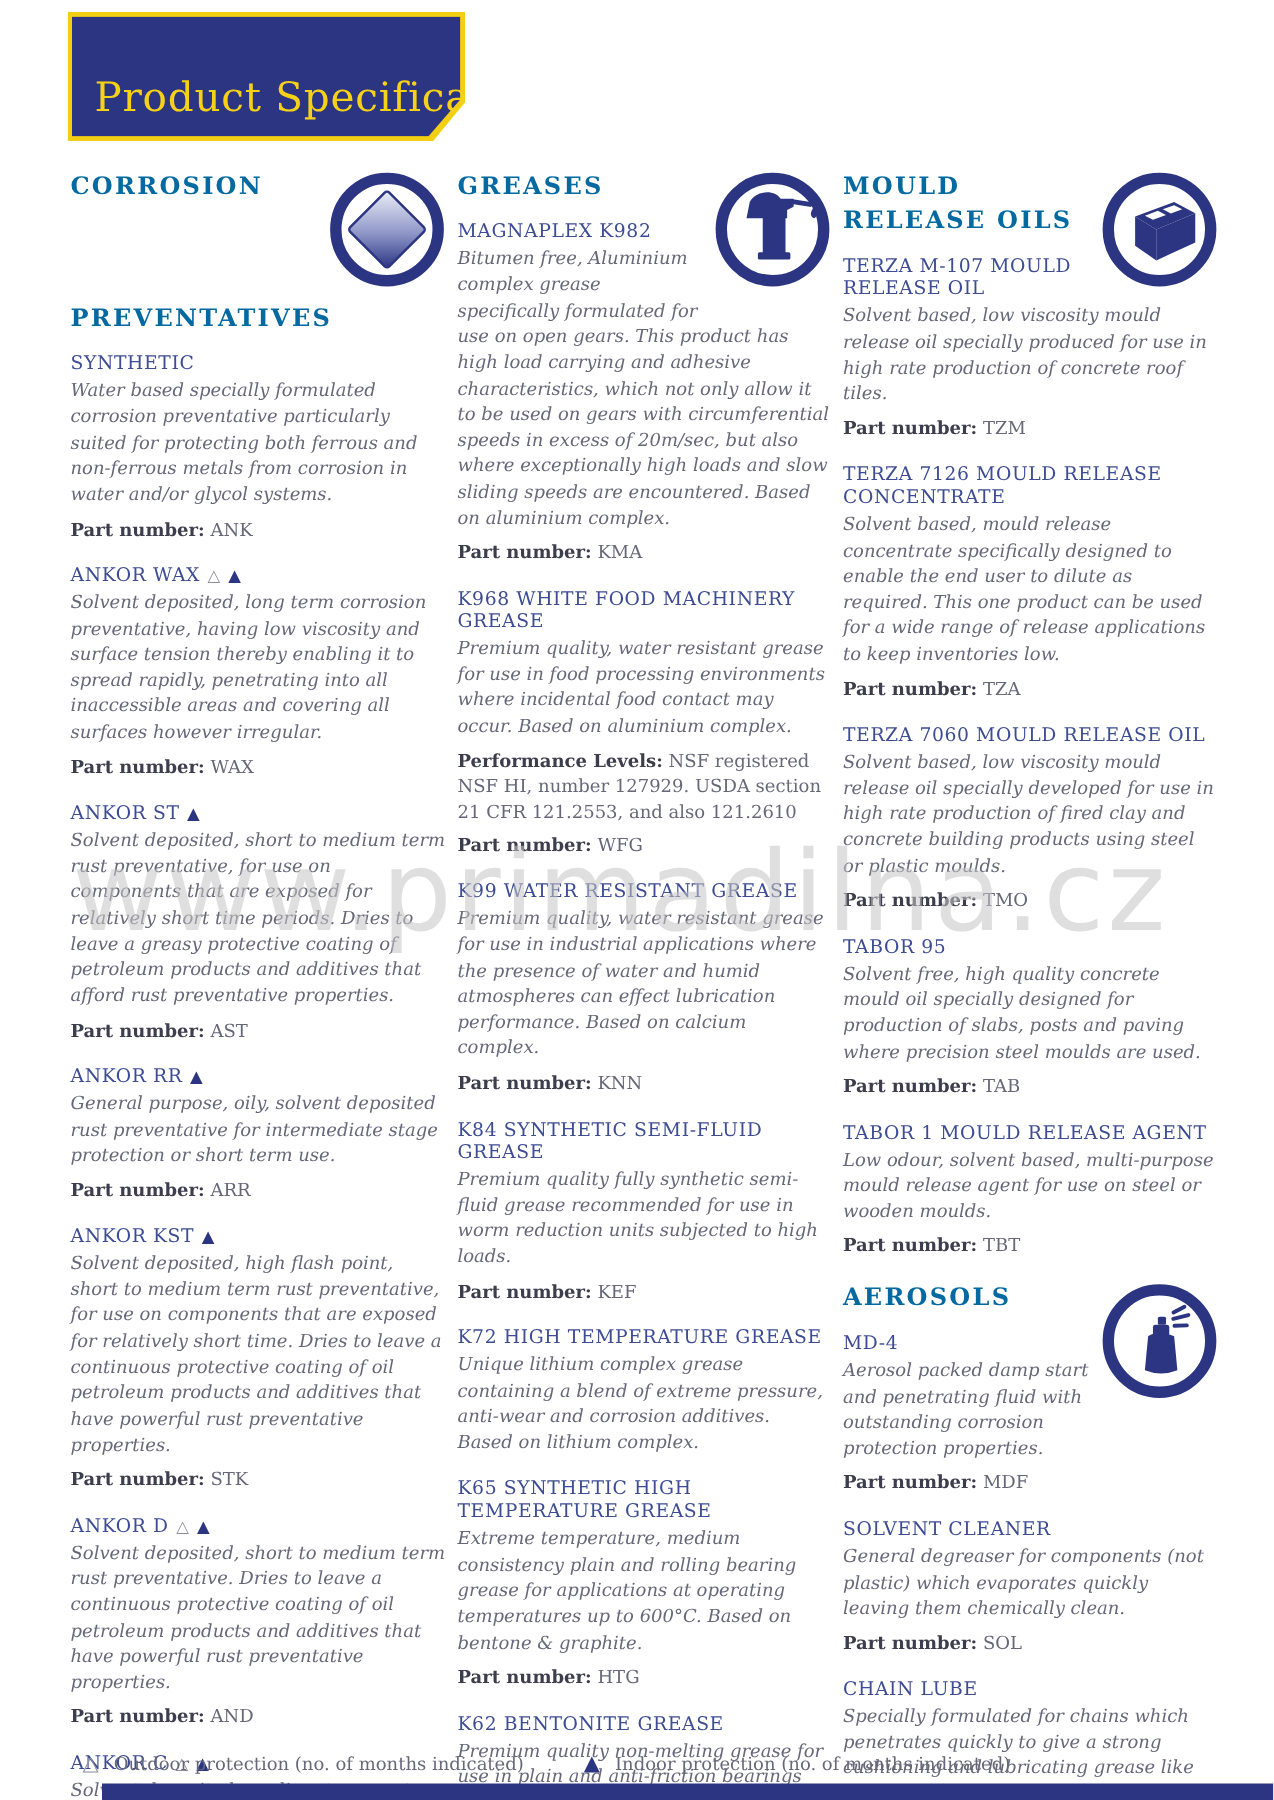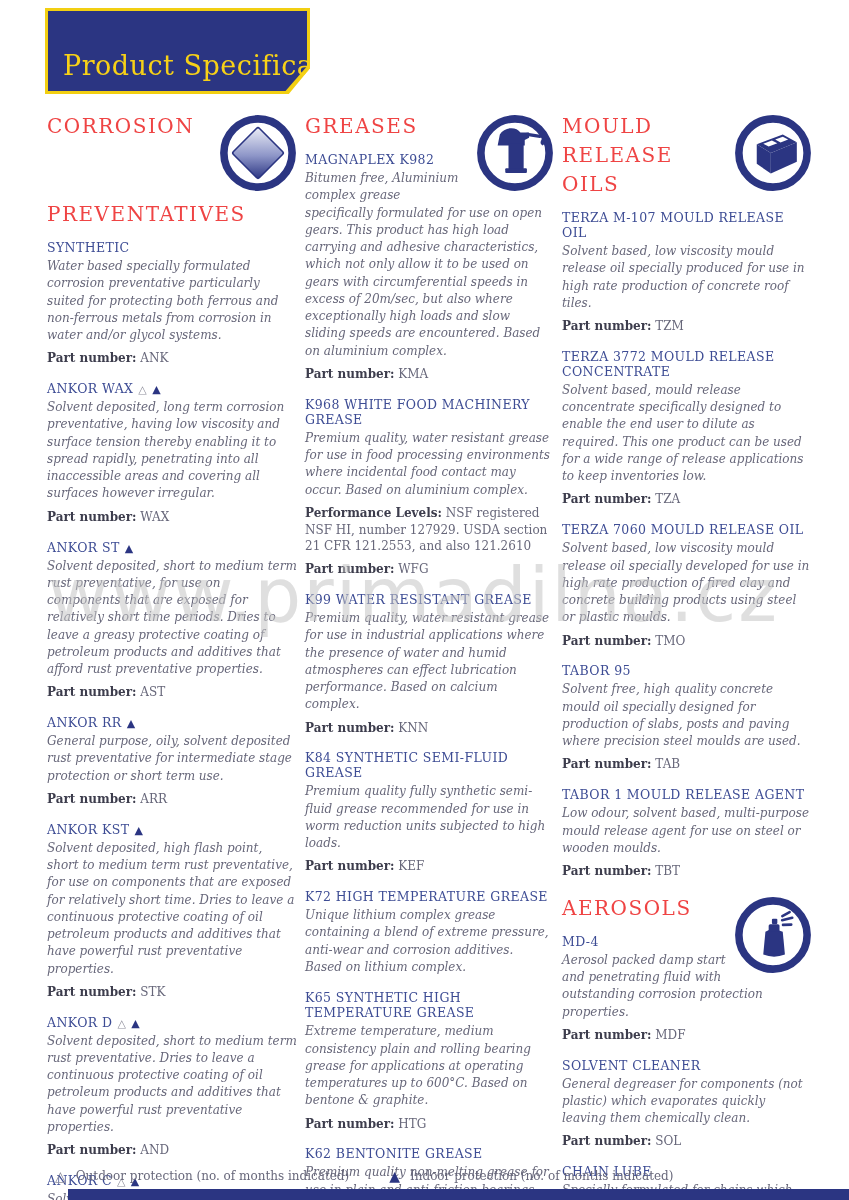--- a/index.html
+++ b/index.html
@@ -18,21 +18,21 @@
   .col{position:absolute;top:112px;}
   #col1{left:47px;width:250px;}
   #col2{left:305px;width:249px;}
   #col3{left:562px;width:250px;}
 
   .section{overflow:visible;}
   .section + .section{margin-top:8px;}
   .icon-wrap{float:right;width:78px;height:78px;margin:2px 0 8px 8px;}
   .icon-wrap svg{display:block;width:78px;height:78px;}
 
-  .sec-title{margin:0 0 11px 0;color:#ef4444;font-size:20px;font-weight:400;
+  .sec-title{margin:0 0 11px 0;color:#0369a1;font-size:16px;font-weight:700;
              letter-spacing:1.5px;line-height:1.45;}
   .tline{display:block;}
 
   .product{margin-bottom:14px;}
   .pname{margin:0 0 3px 0;color:#3d4c94;font-size:12.5px;font-weight:500;letter-spacing:0.4px;}
   .tri{margin-left:5px;font-size:11px;font-family:"DejaVu Sans",sans-serif;}
   .tri-out{color:#8f8f9c;}
   .tri-in{color:#2b3582;}
   .desc{margin:0;color:#67677a;font-size:12px;line-height:1.44;font-style:italic;}
   .part{margin:6px 0 0 0;color:#67677a;font-size:12px;line-height:1.4;}
@@ -187,21 +187,21 @@
         <h2 class="sec-title">
           <span class="tline">MOULD</span>
           <span class="tline">RELEASE OILS</span>
         </h2>
         <div class="product">
           <h3 class="pname"><span>TERZA M-107 MOULD RELEASE OIL</span></h3>
           <p class="desc">Solvent based, low viscosity mould release oil specially produced  for use in high rate production of concrete roof tiles.</p>
           <p class="part"><b>Part number:</b> <span>TZM</span></p>
         </div>
         <div class="product">
-          <h3 class="pname"><span>TERZA 3772 MOULD RELEASE CONCENTRATE</span></h3>
+          <h3 class="pname"><span>TERZA 7126 MOULD RELEASE CONCENTRATE</span></h3>
           <p class="desc">Solvent based, mould release concentrate specifically designed to enable the end user to dilute as required. This one product can be used for a wide range of release applications to keep inventories low.</p>
           <p class="part"><b>Part number:</b> <span>TZA</span></p>
         </div>
         <div class="product">
           <h3 class="pname"><span>TERZA 7060 MOULD RELEASE OIL</span></h3>
           <p class="desc">Solvent based, low viscosity mould release oil specially developed for use in high rate production of fired clay and concrete building products using steel or plastic moulds.</p>
           <p class="part"><b>Part number:</b> <span>TMO</span></p>
         </div>
         <div class="product">
           <h3 class="pname"><span>TABOR 95</span></h3>

